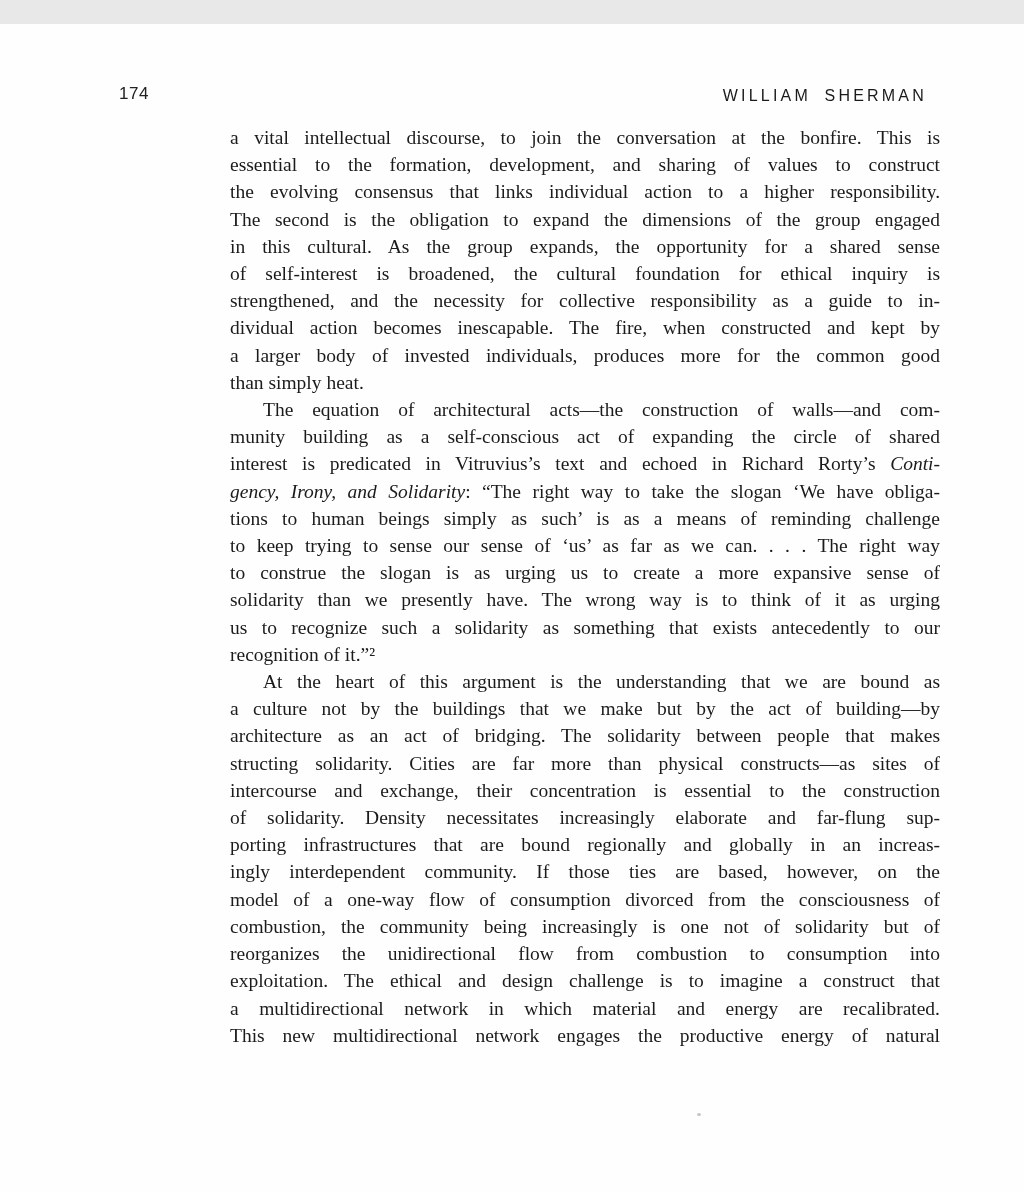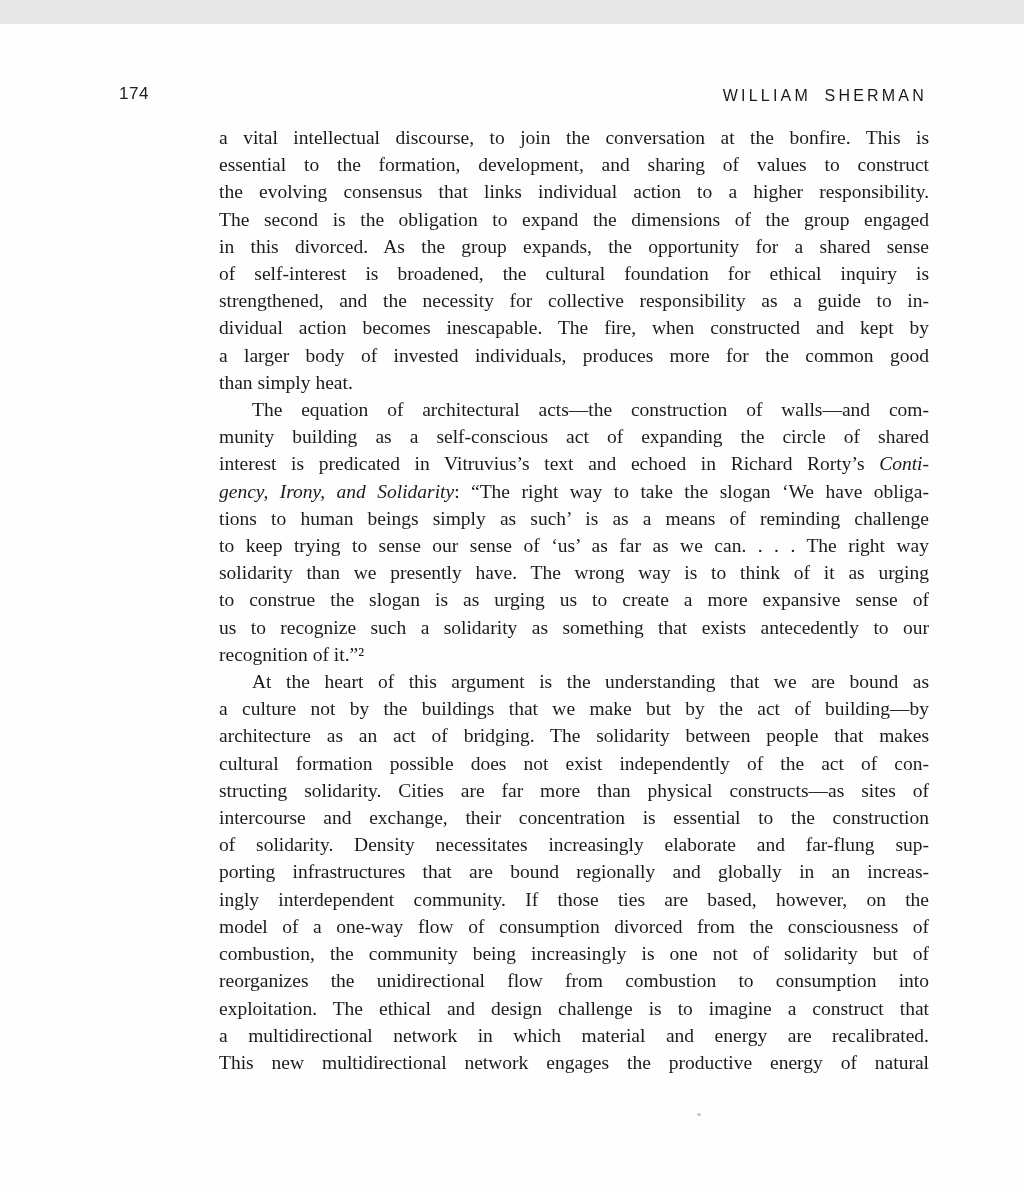--- a/index.html
+++ b/index.html
@@ -32,21 +32,21 @@
     top: 63px;
     font-family: "Liberation Sans", "DejaVu Sans", sans-serif;
     font-size: 16px;
     letter-spacing: 3.2px;
     word-spacing: 6px;
     color: #1a1a1a;
     text-transform: uppercase;
   }
   .text-block {
     position: absolute;
-    left: 219px;
+    left: 230px;
     top: 100px;
     width: 710px;
     font-size: 19.5px;
     line-height: 27.2px;
   }
   .para { margin: 0; }
   .line {
     text-align: justify;
     text-align-last: justify;
     -moz-text-align-last: justify;
@@ -74,44 +74,43 @@
 <div class="page">
   <span class="page-number">174</span>
   <span class="running-header">WILLIAM SHERMAN</span>
 
   <main class="text-block">
       <div class="para">
         <div class="line">a vital intellectual discourse, to join the conversation at the bonfire. This is</div>
         <div class="line">essential to the formation, development, and sharing of values to construct</div>
         <div class="line">the evolving consensus that links individual action to a higher responsibility.</div>
         <div class="line">The second is the obligation to expand the dimensions of the group engaged</div>
-        <div class="line">in this divorced. As the group expands, the opportunity for a shared sense</div>
+        <div class="line">in this cultural. As the group expands, the opportunity for a shared sense</div>
         <div class="line">of self-interest is broadened, the cultural foundation for ethical inquiry is</div>
         <div class="line">strengthened, and the necessity for collective responsibility as a guide to in-</div>
         <div class="line">dividual action becomes inescapable. The fire, when constructed and kept by</div>
         <div class="line">a larger body of invested individuals, produces more for the common good</div>
         <div class="line last">than simply heat.</div>
       </div>
       <div class="para">
         <div class="line indent">The equation of architectural acts—the construction of walls—and com-</div>
         <div class="line">munity building as a self-conscious act of expanding the circle of shared</div>
         <div class="line">interest is predicated in Vitruvius’s text and echoed in Richard Rorty’s <i>Conti-</i></div>
         <div class="line"><i>gency, Irony, and Solidarity</i>: “The right way to take the slogan ‘We have obliga-</div>
         <div class="line">tions to human beings simply as such’ is as a means of reminding challenge</div>
         <div class="line">to keep trying to sense our sense of ‘us’ as far as we can. . . . The right way</div>
+        <div class="line">to construe the slogan is as urging us to create a more expansive sense of</div>
         <div class="line">solidarity than we presently have. The wrong way is to think of it as urging</div>
-        <div class="line">to construe the slogan is as urging us to create a more expansive sense of</div>
         <div class="line">us to recognize such a solidarity as something that exists antecedently to our</div>
         <div class="line last">recognition of it.”²</div>
       </div>
       <div class="para">
         <div class="line indent">At the heart of this argument is the understanding that we are bound as</div>
         <div class="line">a culture not by the buildings that we make but by the act of building—by</div>
         <div class="line">architecture as an act of bridging. The solidarity between people that makes</div>
-        <div class="line">cultural formation possible does not exist independently of the act of con-</div>
         <div class="line">structing solidarity. Cities are far more than physical constructs—as sites of</div>
         <div class="line">intercourse and exchange, their concentration is essential to the construction</div>
         <div class="line">of solidarity. Density necessitates increasingly elaborate and far-flung sup-</div>
         <div class="line">porting infrastructures that are bound regionally and globally in an increas-</div>
         <div class="line">ingly interdependent community. If those ties are based, however, on the</div>
         <div class="line">model of a one-way flow of consumption divorced from the consciousness of</div>
         <div class="line">combustion, the community being increasingly is one not of solidarity but of</div>
         <div class="line">reorganizes the unidirectional flow from combustion to consumption into</div>
         <div class="line">exploitation. The ethical and design challenge is to imagine a construct that</div>
         <div class="line">a multidirectional network in which material and energy are recalibrated.</div>

